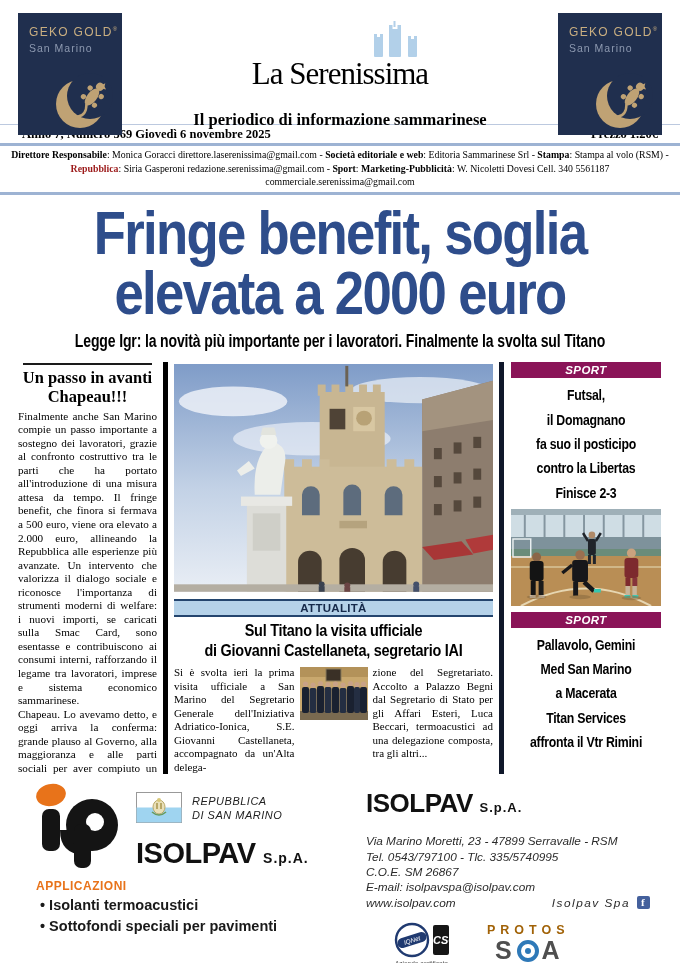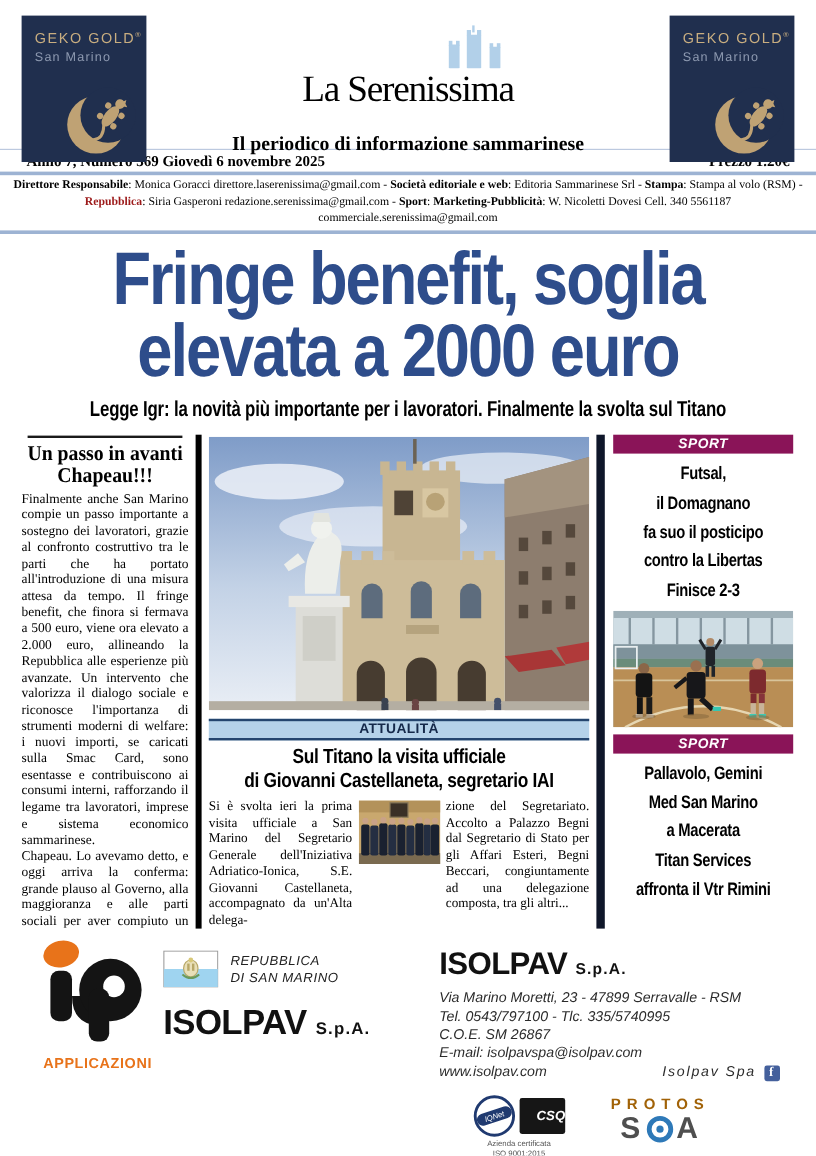--- a/index.html
+++ b/index.html
@@ -44,21 +44,21 @@
            white-space:nowrap;letter-spacing:-.2px;}
 
   
   .columns{display:flex;margin:10px 18px 0;height:412px;overflow:hidden;}
   .col-left{width:150px;flex:none;padding-right:6px;border-right:5px solid #000000;box-sizing:border-box;}
   .toprule{height:1.5px;background:#1a1a1a;margin:1px 5px 3px;}
   .left-title{font-weight:700;font-size:17.5px;line-height:1.08;text-align:center;
               transform:scaleX(.94);transform-origin:center;white-space:pre-line;margin-bottom:4px;}
   .left-body p{margin:0;font-size:11.2px;line-height:1.21;text-align:justify;}
 
-  .col-center{width:336px;flex:none;padding:2px 6px 0;border-right:7px solid #0f172a;
+  .col-center{width:336px;flex:none;padding:2px 6px 0;border-right:5px solid #0f172a;
               box-sizing:border-box;display:flex;flex-direction:column;}
   .photo-main{display:block;width:100%;height:244px;}
   .kicker-att{margin-top:7px;background:#b5d2e9;border-top:2px solid #24456e;border-bottom:2px solid #24456e;
               text-align:center;font-family:"Liberation Sans",sans-serif;font-weight:700;
               font-size:11.5px;color:#15294a;letter-spacing:.3px;padding:1px 0;}
   .att-headline{font-family:"Liberation Sans",sans-serif;font-weight:700;font-size:17px;
                 line-height:1.18;text-align:center;margin-top:4px;transform:scaleX(.85);
                 transform-origin:center;white-space:pre-line;letter-spacing:-.3px;}
   .att-body{display:flex;margin-top:5px;font-size:11px;line-height:1.23;text-align:justify;}
   .att-col{flex:1;}
@@ -85,31 +85,31 @@
   .ba-company{font-weight:700;font-size:29px;color:#111;letter-spacing:-.5px;margin-top:14px;}
   .ba-company .suffix{font-size:14px;font-weight:700;letter-spacing:1px;}
   .applications-title{color:#e8731a;font-weight:700;font-size:12px;letter-spacing:.5px;margin:9px 0 2px 6px;}
   .applications{margin:2px 0 0 10px;padding:0;list-style:none;}
   .applications li{font-weight:700;font-size:14.5px;color:#1a1a1a;line-height:1.45;}
   .applications li::before{content:"• ";}
 
   .ba-right{flex:1;padding-left:14px;padding-top:6px;}
   .ba-right .ba-company2{font-weight:700;font-size:26px;color:#111;letter-spacing:-.5px;}
   .ba-company2 .suffix{font-size:13px;letter-spacing:1px;}
-  .addr{font-style:italic;font-size:11.8px;line-height:1.3;color:#2b2b2b;margin-top:5px;}
+  .addr{font-style:italic;font-size:11.8px;line-height:1.3;color:#2b2b2b;margin-top:15px;}
   .addr .web-row{display:flex;justify-content:space-between;align-items:center;padding-right:4px;}
-  .fb-wrap{display:flex;align-items:flex-end;letter-spacing:1.5px;}
+  .fb-wrap{display:flex;align-items:flex-start;letter-spacing:1.5px;}
   .fb-icon{width:13px;height:13px;background:#44609c;color:#fff;border-radius:2px;
            font-family:"Liberation Serif",serif;font-weight:700;font-style:normal;
            font-size:11px;line-height:13px;text-align:center;margin-left:7px;}
   .cert-row{display:flex;align-items:flex-start;margin-top:11px;padding-left:28px;}
   .cert-logos{text-align:center;}
   .cert-logos .logos{display:flex;align-items:center;}
-  .csq{width:38px;height:30px;background:#161616;color:#fff;font-weight:700;font-style:italic;
-       font-size:11px;line-height:30px;text-align:right;margin-left:3px;border-radius:2px;}
+  .csq{width:16px;height:30px;background:#161616;color:#fff;font-weight:700;font-style:italic;
+       font-size:11px;line-height:30px;text-align:left;margin-left:3px;border-radius:2px;}
   .cert-caption{font-size:6.5px;color:#555;margin-top:2px;white-space:pre-line;line-height:1.3;}
   .protos{margin-left:38px;padding-top:1px;text-align:center;}
   .protos-name{font-weight:700;font-size:12.5px;letter-spacing:5px;color:#a16207;}
   .soa{display:flex;align-items:center;justify-content:center;font-weight:700;font-size:25px;
        color:#4f4f4f;line-height:1;margin-top:1px;letter-spacing:2px;}
   .soa-ring{width:14px;height:14px;border:4px solid #2e79b8;border-radius:50%;margin:0 3px;
             position:relative;}
   .soa-ring::after{content:"";position:absolute;left:4px;top:4px;width:6px;height:6px;
                    border-radius:50%;background:#2e79b8;}
 </style>
@@ -320,21 +320,21 @@
                 <circle cx="20.5" cy="16.5" r="2.6"></circle>
                 <circle cx="28" cy="17.5" r="2.6"></circle>
               <circle cx="35.5" cy="17" r="2.6"></circle>
                 <circle cx="43" cy="18" r="2.6"></circle>
                 <circle cx="50.5" cy="16.5" r="2.6"></circle>
                 <circle cx="57" cy="17.5" r="2.6"></circle>
                 <circle cx="63.5" cy="17" r="2.6"></circle>
             </g>
           </g>
         </svg>
-        <div class="att-col">zione del Segretariato. Accolto a Palazzo Begni dal Segretario di Stato per gli Affari Esteri, Begni Beccari, congiuntamente ad una delegazione composta, tra gli altri...</div>
+        <div class="att-col">zione del Segretariato. Accolto a Palazzo Begni dal Segretario di Stato per gli Affari Esteri, Luca Beccari, termoacustici ad una delegazione composta, tra gli altri...</div>
       </div>
     </section>
 
     <aside class="col-right">
       <div class="kicker-sport">SPORT</div>
       <div class="sport-headline">Futsal,
 il Domagnano
 fa suo il posticipo
 contro la Libertas
 Finisce 2-3</div>
@@ -433,20 +433,22 @@
               <circle cx="23" cy="8" r="2" fill="#d8c878"></circle>
             </svg>
             <div class="flag-caption">REPUBBLICA
 DI SAN MARINO</div>
           </div>
           <div class="ba-company"><span>ISOLPAV</span> <span class="suffix">S.p.A.</span></div>
         </div>
       </div>
       <div class="applications-title">APPLICAZIONI</div>
       <ul class="applications">
+        <li>Isolanti termoacustici</li>
+        <li>Sottofondi speciali per pavimenti</li>
       </ul>
     </div>
 
     <div class="ba-right">
       <div class="ba-company2"><span>ISOLPAV</span> <span class="suffix">S.p.A.</span></div>
       <div class="addr">
         <div>Via Marino Moretti, 23 - 47899 Serravalle - RSM</div>
         <div>Tel. 0543/797100 - Tlc. 335/5740995</div>
         <div>C.O.E. SM 26867</div>
         <div>E-mail: isolpavspa@isolpav.com</div>

